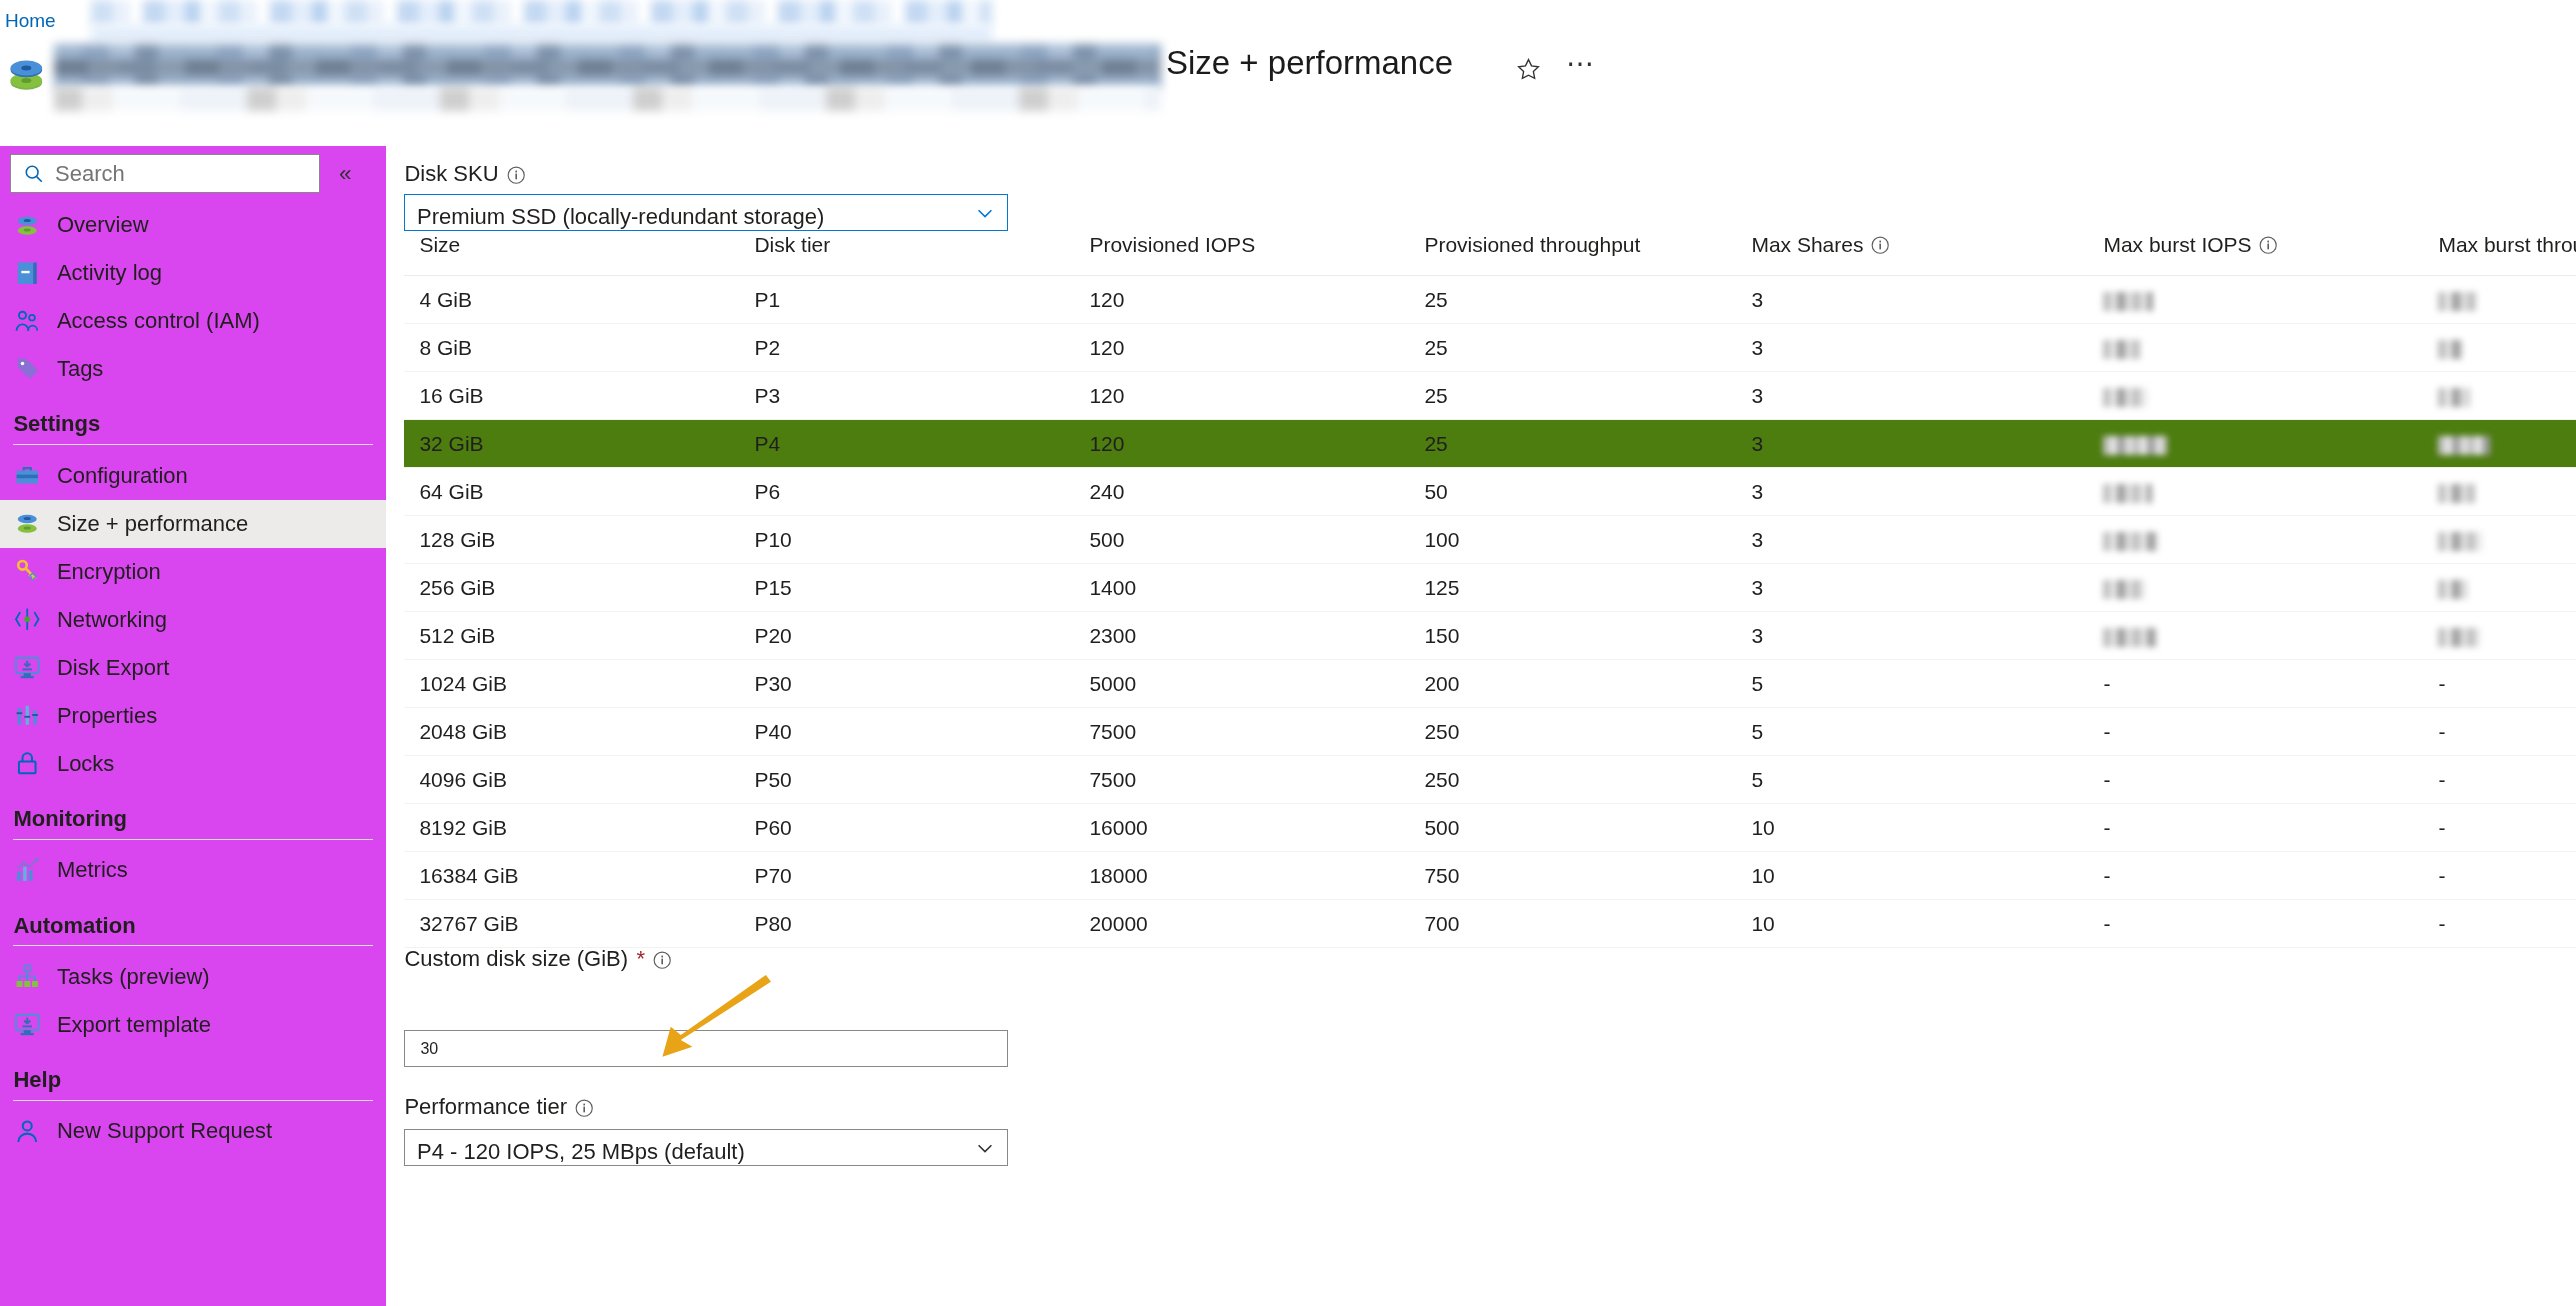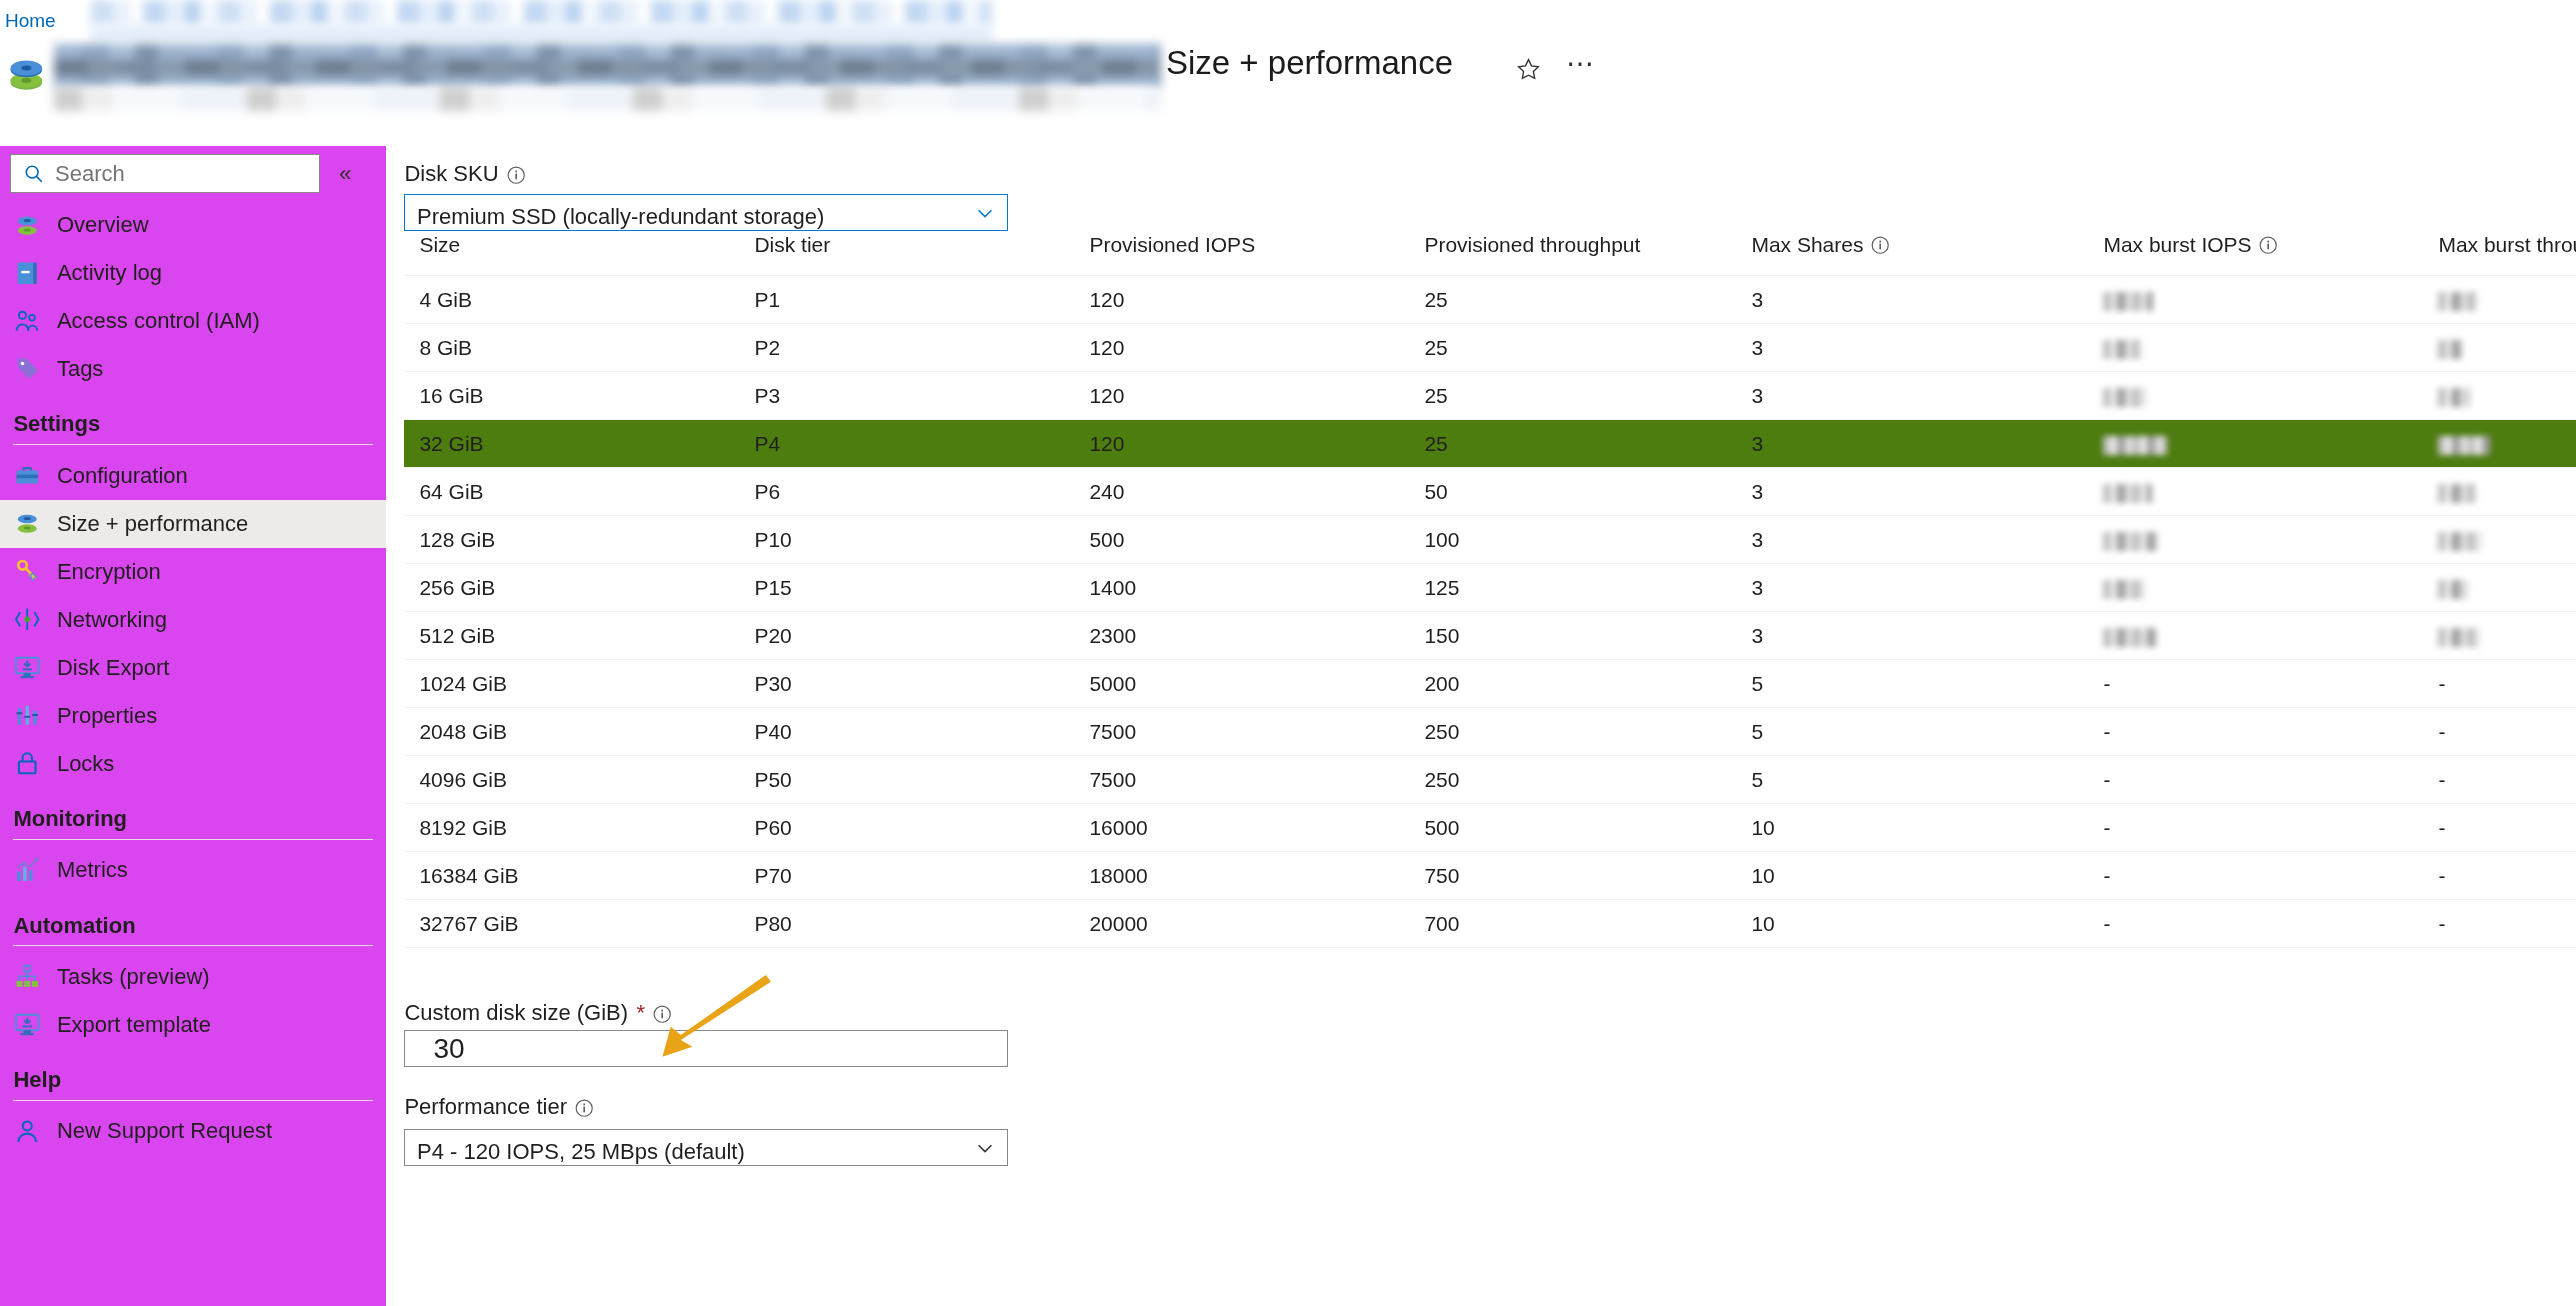--- a/index.html
+++ b/index.html
@@ -160,22 +160,22 @@
   .combo.focused { border: 1.7px solid #0078d4; }
   .combo .chev {
     position: absolute; right: 11.7px; top: 50%;
     transform: translateY(-50%);
     width: 22px; height: 22px;
   }
 
   .textbox {
     width: 604px; height: 37px;
     background: #fff; border: 0.8px solid #8a8886;
-    padding-left: 28px;
-    font-size: 28px; color: #201f1e;
+    padding-left: 15px;
+    font-size: 16px; color: #201f1e;
     font-family: "Liberation Sans", sans-serif;
     outline: none;
   }
 
   
   .sku-table {
     position: absolute; left: 18.4px; top: 99px;
     width: 2197px;
     border-collapse: collapse;
     table-layout: fixed;
@@ -576,21 +576,21 @@
           <td>P80</td>
           <td>20000</td>
           <td>700</td>
           <td>10</td>
           <td>-</td>
           <td>-</td>
         </tr>
       </tbody>
   </table>
 
-  <div style="position:absolute;left:18.4px;top:866px;">
+  <div style="position:absolute;left:18.4px;top:812px;">
     <div class="field-label">
       <span>Custom disk size (GiB)</span>
       <span class="req-star">*</span>
       <span class="info-ico">
         <svg width="18.4" height="18.4" viewBox="0 0 16 16">
             <circle cx="8" cy="8" r="7" fill="none" stroke="#605e5c"></circle>
             <rect x="7.3" y="6.6" width="1.4" height="5" fill="#605e5c"></rect>
             <rect x="7.3" y="4" width="1.4" height="1.6" fill="#605e5c"></rect>
           </svg>
       </span>

